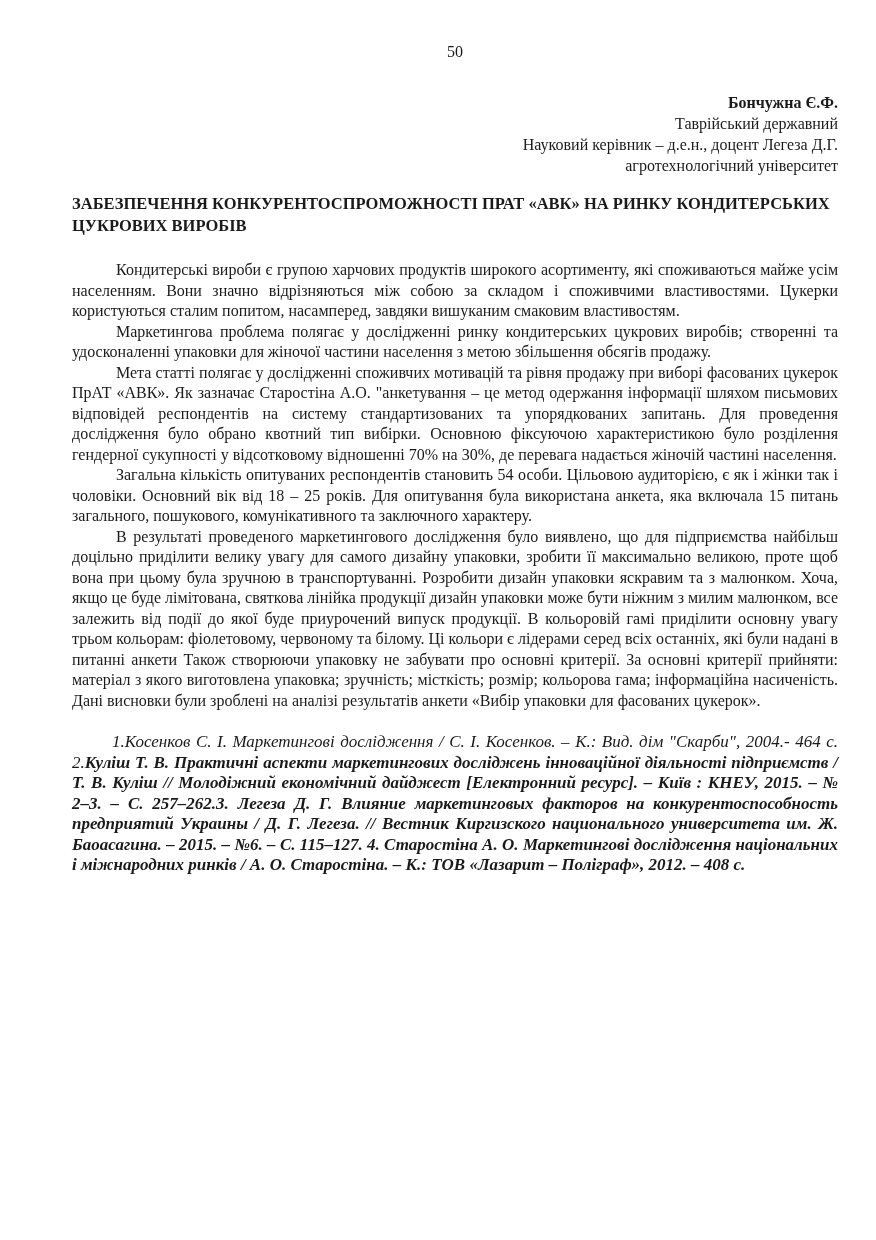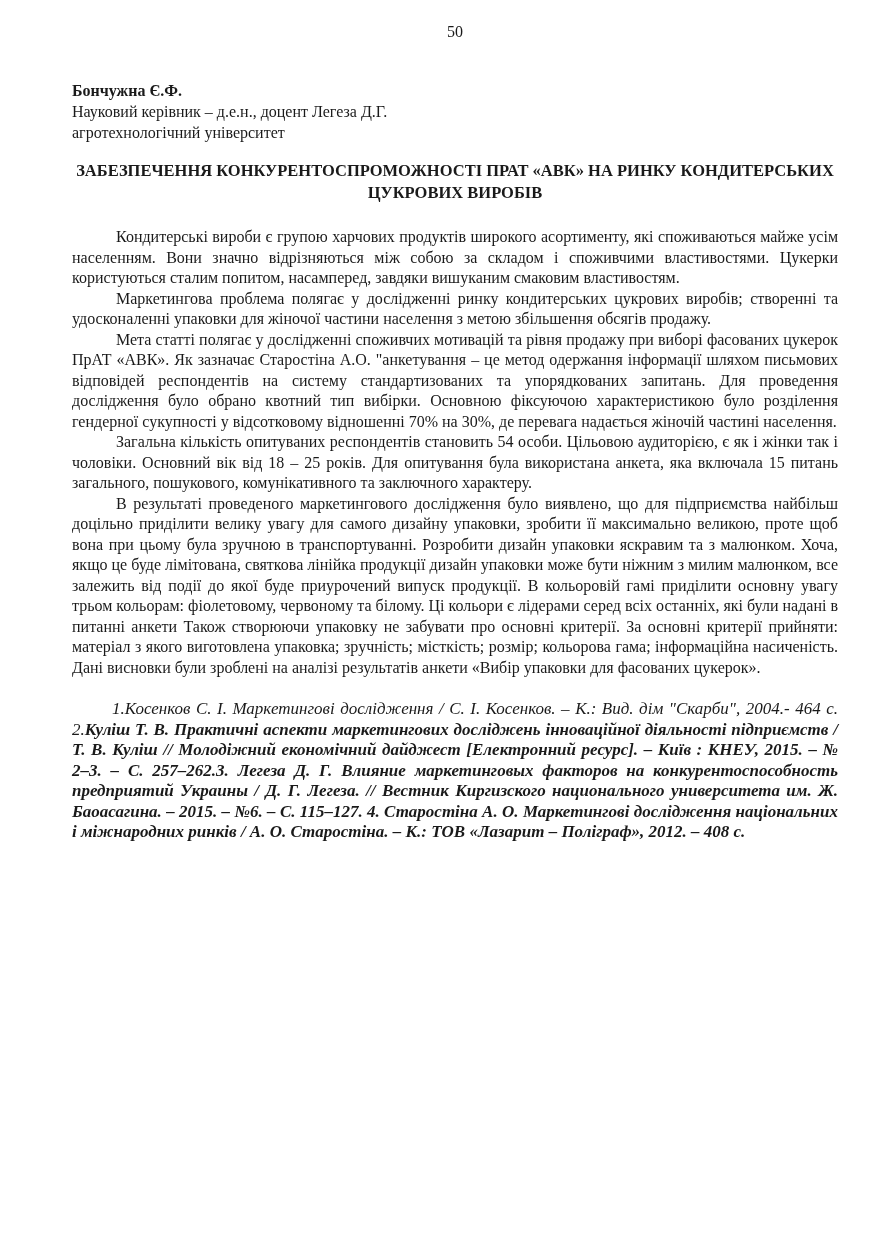--- a/index.html
+++ b/index.html
@@ -6,42 +6,41 @@
     margin: 0;
     padding: 0;
     background: #ffffff;
   }
   .page {
     position: relative;
     width: 876px;
     height: 1240px;
     background: #ffffff;
     box-sizing: border-box;
-    padding: 24px 38px 0 72px;
+    padding: 44px 38px 0 72px;
     font-family: "Liberation Serif", "DejaVu Serif", serif;
     color: #1a1a1a;
     overflow: hidden;
   }
   .page-number {
     text-align: center;
     font-size: 16px;
     line-height: 16px;
   }
   .author-block {
-    margin-top: 40px;
-    text-align: left;
+    margin-top: 32px;
+    text-align: right;
     font-size: 16px;
     line-height: 21px;
   }
   .author-name {
     font-weight: bold;
   }
   .title {
     margin: 17px 0 0 0;
-    text-align: center;
     font-size: 16.5px;
     line-height: 22px;
     font-weight: bold;
   }
   .body-text {
     margin-top: 23px;
     font-family: Liberation Serif, serif;
   }
   .body-par {
     margin: 0;
@@ -64,20 +63,21 @@
 </style>
 </head>
 <body>
 
 <div class="page">
 
   <div class="page-number">50</div>
 
   <div class="author-block">
     <div class="author-name">Бончужна Є.Ф.</div>
+    <div>Таврійський державний</div>
     <div>Науковий керівник – д.е.н., доцент Легеза Д.Г.</div>
     <div>агротехнологічний університет</div>
   </div>
 
   <h1 class="title">ЗАБЕЗПЕЧЕННЯ КОНКУРЕНТОСПРОМОЖНОСТІ ПРАТ «АВК» НА РИНКУ КОНДИТЕРСЬКИХ ЦУКРОВИХ ВИРОБІВ</h1>
 
   <div class="body-text">
     <p class="body-par">Кондитерські вироби є групою харчових продуктів широкого асортименту, які споживаються майже усім населенням. Вони значно відрізняються між собою за складом і споживчими властивостями. Цукерки користуються сталим попитом, насамперед, завдяки вишуканим смаковим властивостям.</p>
     <p class="body-par">Маркетингова проблема полягає у дослідженні ринку кондитерських цукрових виробів; створенні та удосконаленні упаковки для жіночої частини населення з метою збільшення обсягів продажу.</p>
     <p class="body-par">Мета статті полягає у дослідженні споживчих мотивацій та рівня продажу при виборі фасованих цукерок ПрАТ «АВК». Як зазначає Старостіна А.О. "анкетування – це метод одержання інформації шляхом письмових відповідей респондентів на систему стандартизованих та упорядкованих запитань. Для проведення дослідження було обрано квотний тип вибірки. Основною фіксуючою характеристикою було розділення гендерної сукупності у відсотковому відношенні 70% на 30%, де перевага надається жіночій частині населення.</p>

